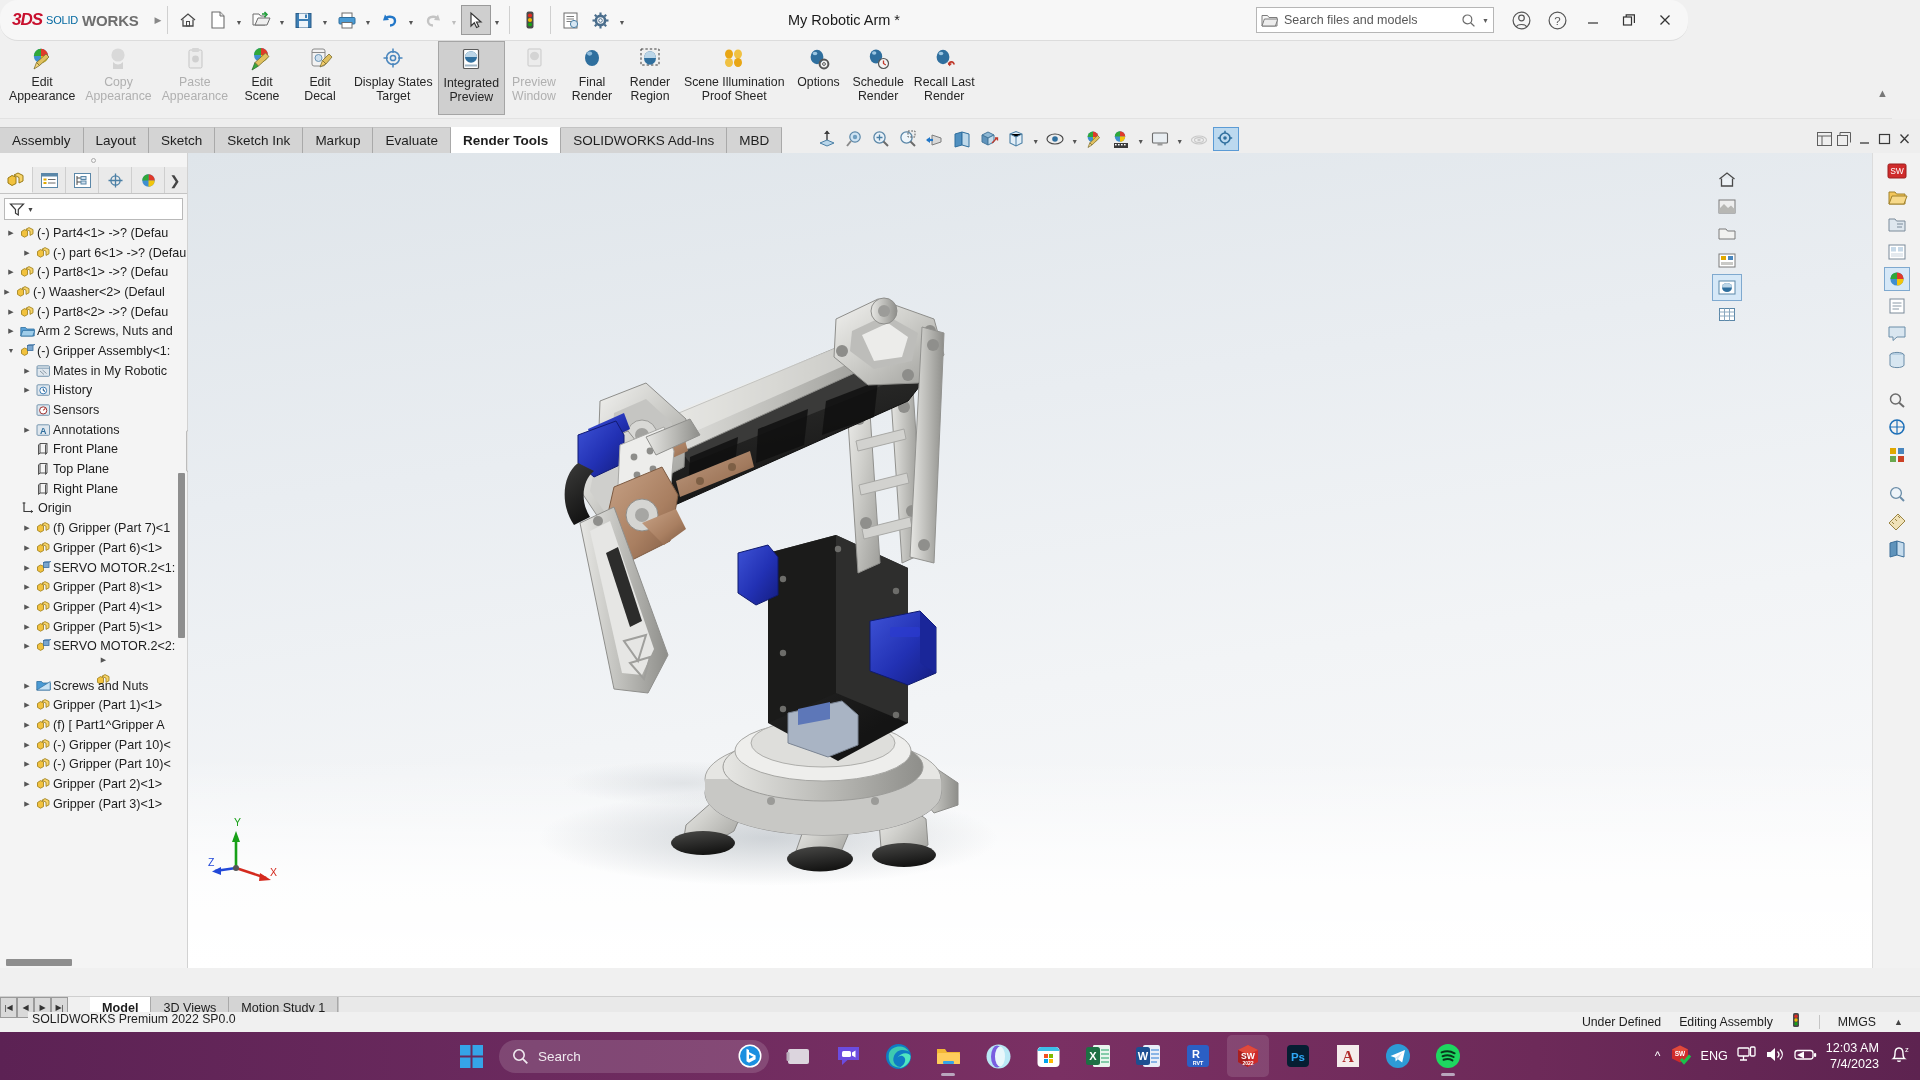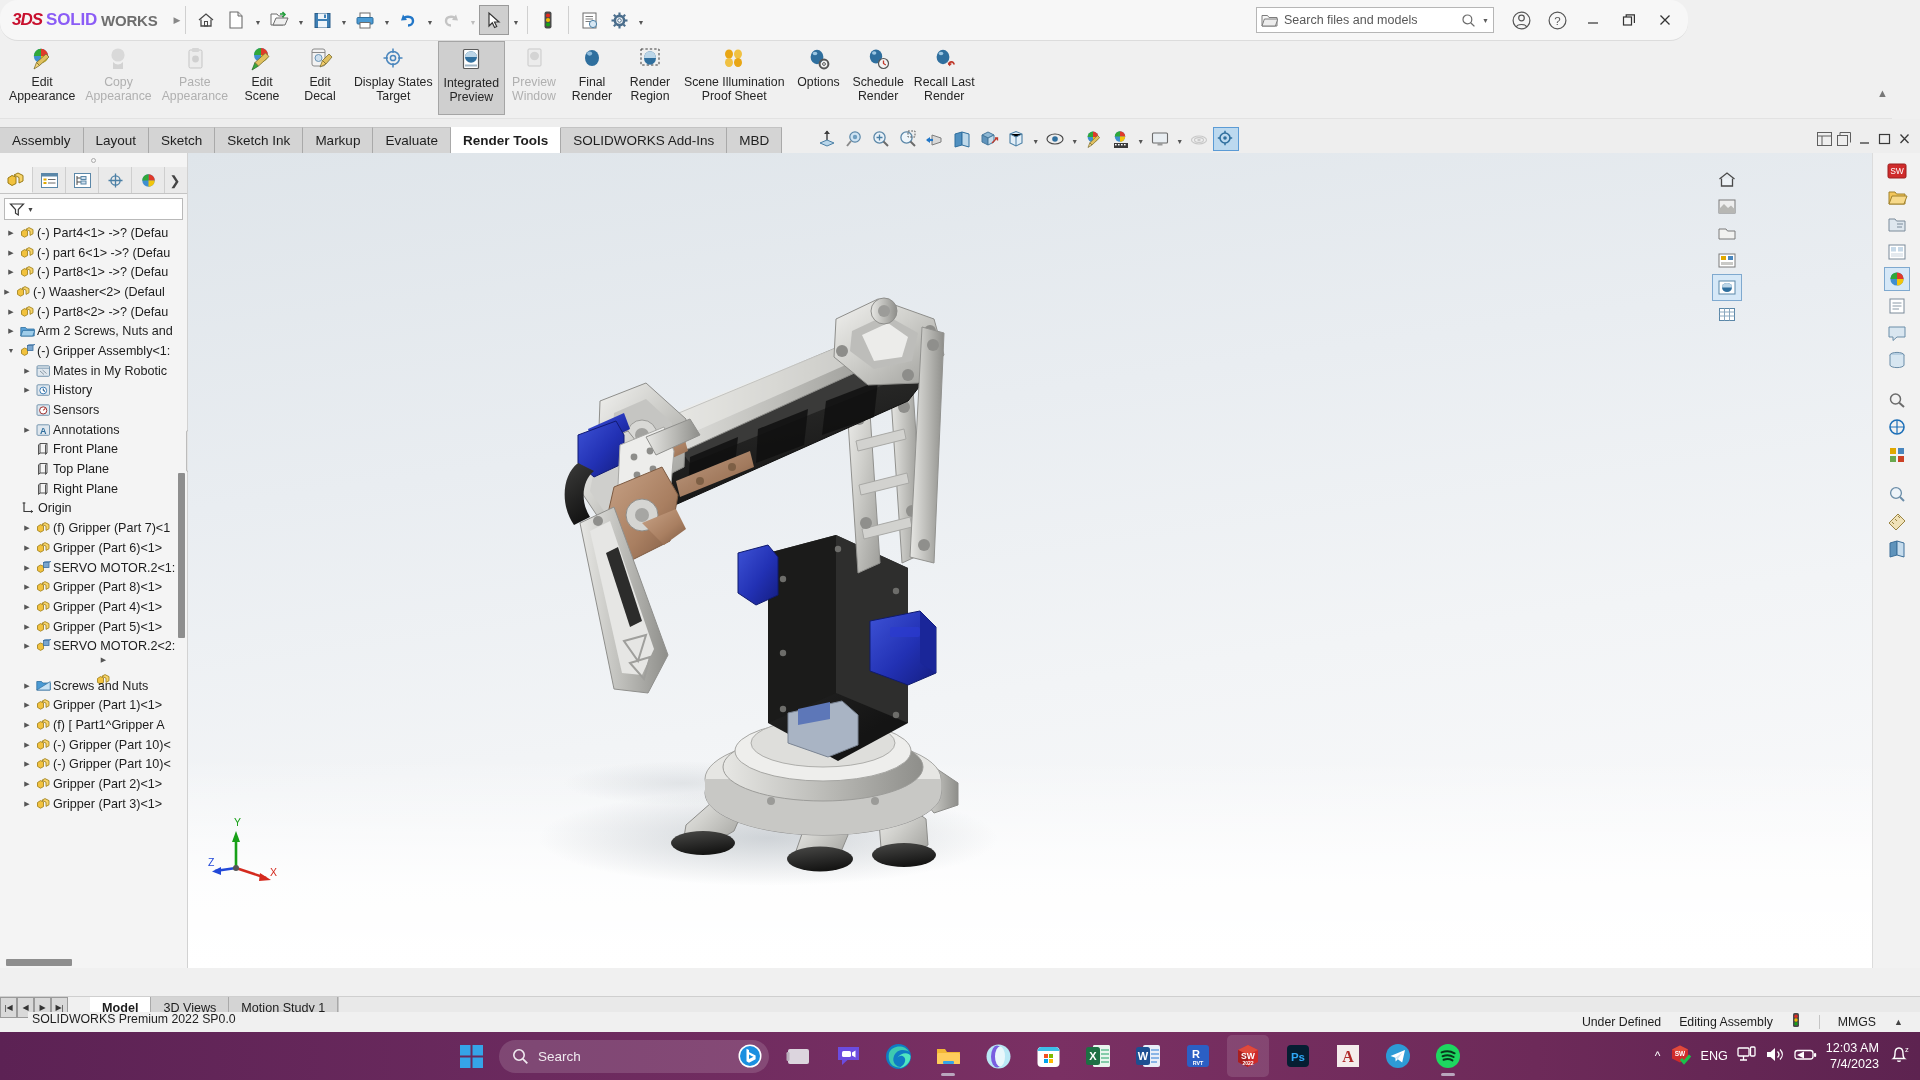--- a/index.html
+++ b/index.html
@@ -17,21 +17,21 @@
     position: absolute; top: 0; left: 0; width: 1688px; height: 41px;
     background: #f7f7f7;
     border-bottom: 1px solid #dcdcdc;
     display: flex; align-items: center; border-radius: 18px;
   }
   .sw-logo {
     display: flex; align-items: center; gap: 4px;
     padding: 0 10px 0 12px; height: 100%;
   }
   .sw-logo .ds { color: #c8102e; font-size: 17px; font-weight: bold; font-style: italic; letter-spacing: -1px;}
-  .sw-logo .solid { color: #8b5cf6; font-size: 17px; font-weight: bold; letter-spacing: -0.2px;}
+  .sw-logo .solid { color: #0369a1; font-size: 11px; font-weight: normal; letter-spacing: -0.2px;}
   .sw-logo .works { color: #6e6e6e; font-size: 15px; font-weight: bold; letter-spacing: -0.2px;}
   .logo-arrow { color: #888; font-size: 9px; margin-left: 6px; }
   .tb-sep { width: 1px; height: 28px; background: #d0d0d0; margin: 0 5px; }
 
   .tb-btn {
     width: 30px; height: 30px; display: flex; align-items: center; justify-content: center;
     position: relative;
   }
   .tb-btn.sel { background: #cfcfcf; border: 1px solid #9a9a9a; }
   .tb-caret {
@@ -315,20 +315,21 @@
           <path d="M15 9.5 H17.5"></path>
           <path d="M3.8 3.8 L5.6 5.6"></path>
           <path d="M13.4 13.4 L15.2 15.2"></path>
           <path d="M15.2 3.8 L13.4 5.6"></path>
           <path d="M5.6 13.4 L3.8 15.2"></path>
         </g>
       </svg>
   </div>
   <div class="tb-caret">▼</div>
 
+  <div class="title-text">My Robotic Arm *</div>
 
   <div class="tb-right">
     <div class="searchbox">
       <svg width="17" height="15" viewBox="0 0 17 15">
           <path d="M1 2.5 H6.5 L8 4.5 H16 V13 H1 Z" fill="#f7f7f7" stroke="#7d7d7d" stroke-width="1"></path>
           <path d="M1 13 L3.4 6 H16.8 L14.4 13 Z" fill="#ededed" stroke="#7d7d7d" stroke-width="1"></path>
         </svg>
       <input type="text" placeholder="Search files and models" style="">
       <svg width="15" height="15" viewBox="0 0 15 15">
           <circle cx="6.4" cy="6.4" r="4.4" fill="none" stroke="#6b6b6b" stroke-width="1.2"></circle>
@@ -766,21 +767,21 @@
         <div class="tnode" style="padding-left: 4px;">
           <span class="tarrow">▶</span>
           <span class="tico">
             <svg width="15" height="14" viewBox="0 0 15 14">
               <path d="M1.5 5.5 L4.5 3.6 L7.5 4.8 L7.5 9.6 L4.5 11.2 L1.5 9.4 Z" fill="#f2c23e" stroke="#9a7b15" stroke-width=".8"></path>
               <path d="M6 3.2 L9 1.6 L13 3.6 L13 7.8 L10 9.4 L10 5.2 Z" fill="#f7d46a" stroke="#9a7b15" stroke-width=".8"></path>
             </svg>
           </span>
           <span class="tlabel">(-) Part4&lt;1&gt; -&gt;? (Defau</span>
         </div>
-        <div class="tnode" style="padding-left: 4px;">
+        <div class="tnode" style="padding-left: 20px;">
           <span class="tarrow">▶</span>
           <span class="tico">
             <svg width="15" height="14" viewBox="0 0 15 14">
               <path d="M1.5 5.5 L4.5 3.6 L7.5 4.8 L7.5 9.6 L4.5 11.2 L1.5 9.4 Z" fill="#f2c23e" stroke="#9a7b15" stroke-width=".8"></path>
               <path d="M6 3.2 L9 1.6 L13 3.6 L13 7.8 L10 9.4 L10 5.2 Z" fill="#f7d46a" stroke="#9a7b15" stroke-width=".8"></path>
             </svg>
           </span>
           <span class="tlabel">(-) part 6&lt;1&gt; -&gt;? (Defau</span>
         </div>
         <div class="tnode" style="padding-left: 4px;">

